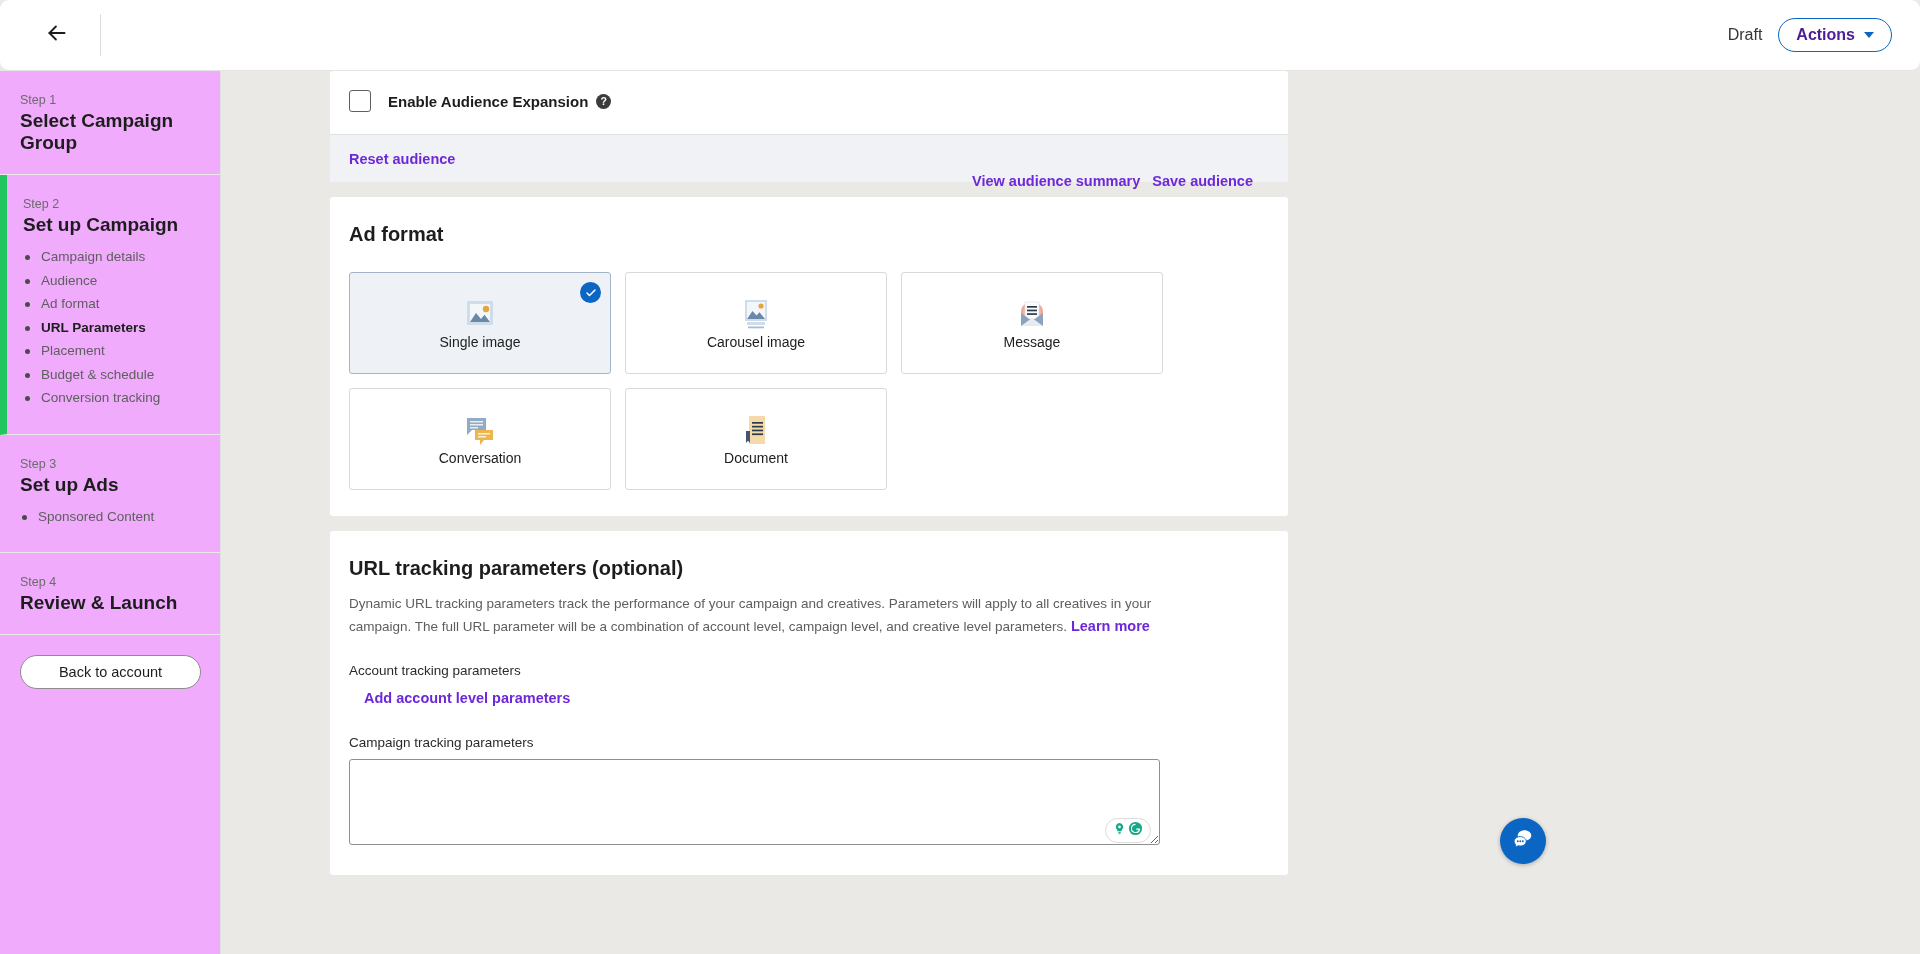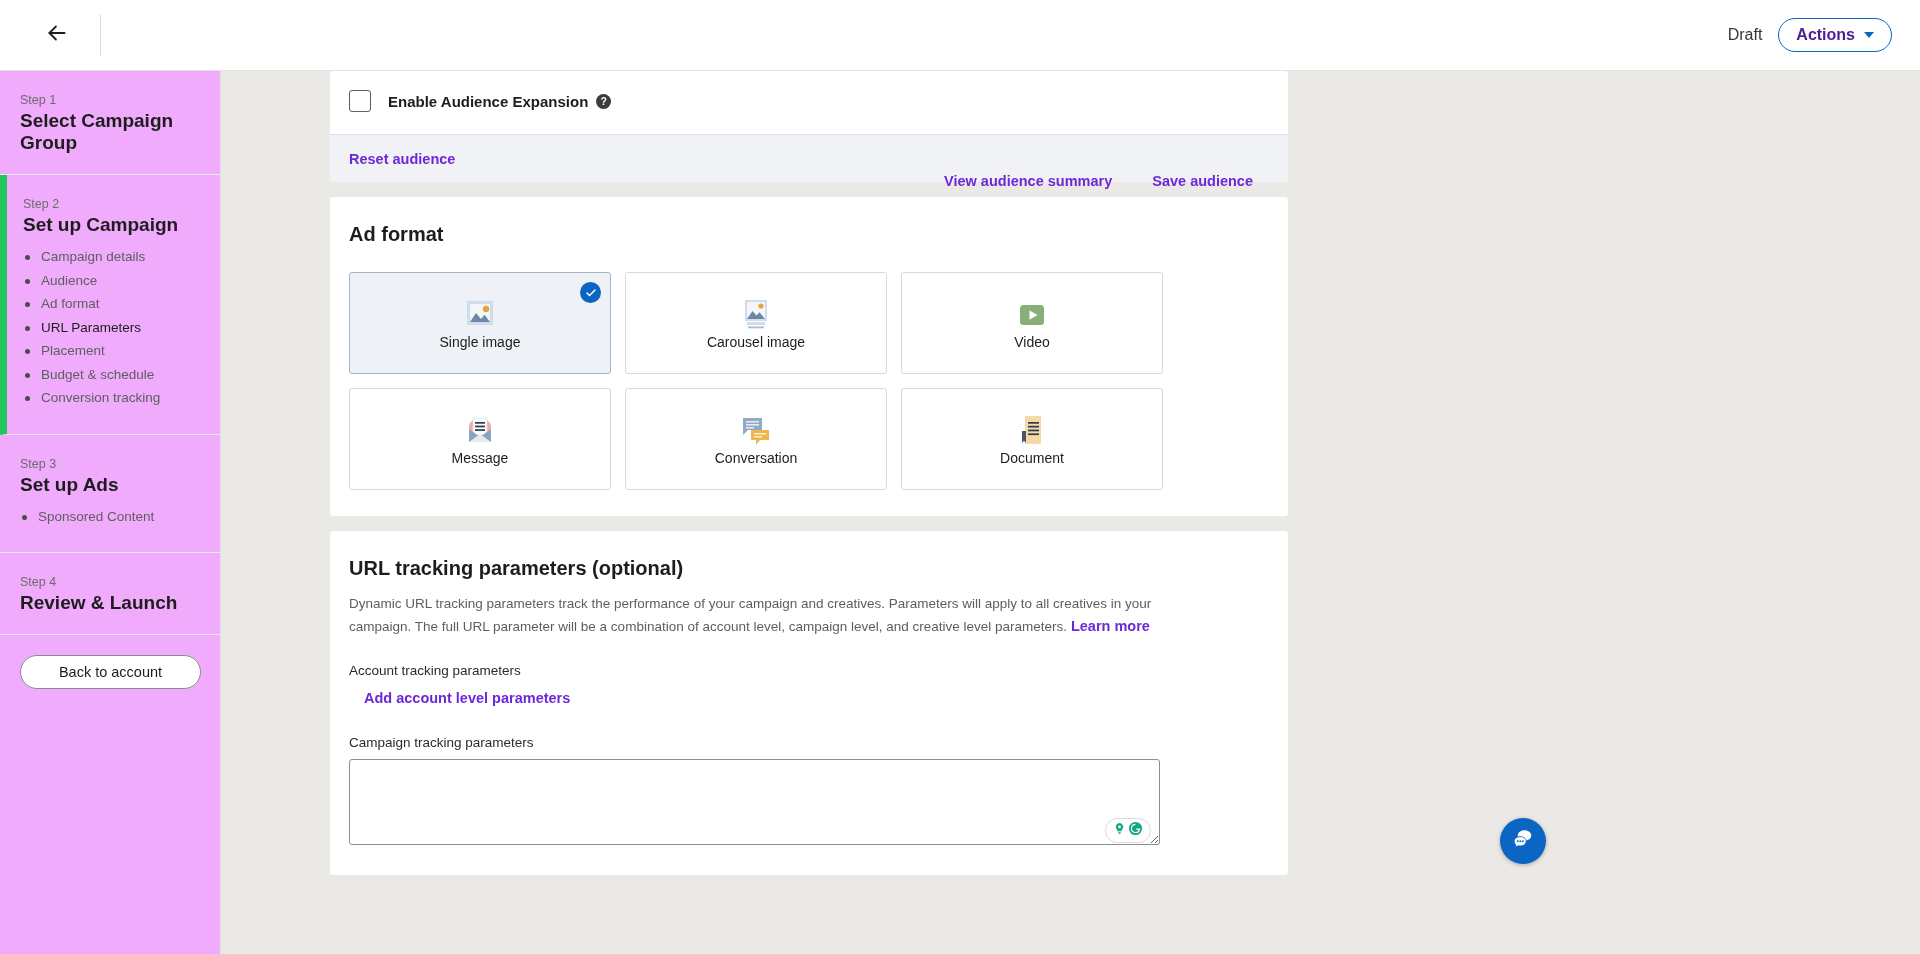--- a/index.html
+++ b/index.html
@@ -9,21 +9,21 @@
     background: #ebe9e6;
     overflow: hidden;
   }
 
   
   .topbar {
     position: absolute; top: 0; left: 0;
     width: 1920px; height: 71px;
     background: #ffffff;
     border-bottom: 1px solid #e4e4e4;
-    display: flex; align-items: center;
+    display: flex; align-items: center; border-radius: 9px;
   }
   .back-arrow {
     width: 48px; height: 48px; margin-left: 33px;
     display: flex; align-items: center; justify-content: center;
     border-radius: 50%; cursor: pointer;
   }
   .topbar-divider {
     width: 1px; height: 42px; background: #dcdcdc; margin-left: 19px;
   }
   .topbar-right {
@@ -64,21 +64,21 @@
   .sub-list { list-style: none; margin-top: 13px; }
   .sub-list li {
     font-size: 13.5px; color: #5e5e5e;
     padding: 0 0 0 18px; margin-bottom: 8.5px;
     position: relative; cursor: pointer;
   }
   .sub-list li::before {
     content: ""; position: absolute; left: 2px; top: 6px;
     width: 5px; height: 5px; border-radius: 50%; background: #4a4a4a;
   }
-  .sub-list li.current { font-weight: 400; color: #1d1d1d; }
+  .sub-list li.current { font-weight: 700; color: #1d1d1d; }
   .sidebar-footer { padding: 20px; }
   .back-account-btn {
     width: 181px; height: 34px;
     border: 1px solid #8c8c8c; border-radius: 18px;
     background: #fff; font-size: 14.5px; color: #1d1d1d;
     cursor: pointer;
   }
 
   
   .main {
@@ -110,21 +110,21 @@
   }
   .audience-actionbar {
     background: #f0f2f5; border-top: 1px solid #e2e2e2;
     height: 48px; display: flex; align-items: center;
     padding: 0 35px 0 19px;
   }
   .link {
     color: #6d28d9; font-size: 14.5px; font-weight: 600;
     cursor: pointer; text-decoration: none;
   }
-  .right-links { margin-left: auto; display: flex; gap: 40px; margin-top: 45px; }
+  .right-links { margin-left: auto; display: flex; gap: 12px; margin-top: 45px; }
 
   
   .adformat-card { margin-top: 15px; padding: 26px 19px 26px 19px; }
   .section-title { font-size: 20px; font-weight: 600; color: #1d1d1d; }
   .section-sub { font-size: 14px; color: #5e5e5e; margin-top: 13px; }
   .format-grid {
     display: grid; grid-template-columns: repeat(3, 262px);
     gap: 14px; margin-top: 26px;
   }
   .format-card {
@@ -285,29 +285,20 @@
               <rect x="11" y="6" width="18" height="17" fill="#f4f7fa"></rect>
               <circle cx="25" cy="10" r="2.6" fill="#e8a33d"></circle>
               <path d="M11 23l5.5-8 4 4.6 3-3.4L29 23z" fill="#6b88a8"></path>
               <rect x="11" y="26" width="18" height="3" fill="#cfdcea"></rect>
               <rect x="12" y="30.5" width="16" height="1.8" fill="#a9bdd2"></rect>
             </svg>
           </span>
           <span class="format-label">Carousel image</span>
         </div>
 
-        <div class="format-card">
-          <span class="ficon">
-            <svg viewBox="0 0 40 38" width="40" height="38">
-              <rect x="8" y="9" width="24" height="20" rx="3.5" fill="#8aae78"></rect>
-              <path d="M17.5 14.5l8 4.6-8 4.6z" fill="#ffffff"></path>
-            </svg>
-          </span>
-          <span class="format-label">Video</span>
-        </div>
 
         <div class="format-card">
           <span class="ficon">
             <svg viewBox="0 0 40 38" width="40" height="38">
               <path d="M9 15c0-5 4.9-9 11-9s11 4 11 9v14H9z" fill="#f0ad9a"></path>
               <rect x="13" y="6" width="14" height="17" fill="#fbfcfd" stroke="#dde3ea" stroke-width="0.7"></rect>
               <rect x="15" y="10" width="10" height="1.7" fill="#2c3a4a"></rect>
               <rect x="15" y="13.6" width="10" height="1.7" fill="#2c3a4a"></rect>
               <rect x="15" y="17.2" width="10" height="1.7" fill="#2c3a4a"></rect>
               <path d="M9 17l11 8 11-8v13H9z" fill="#8ba3bd"></path>

